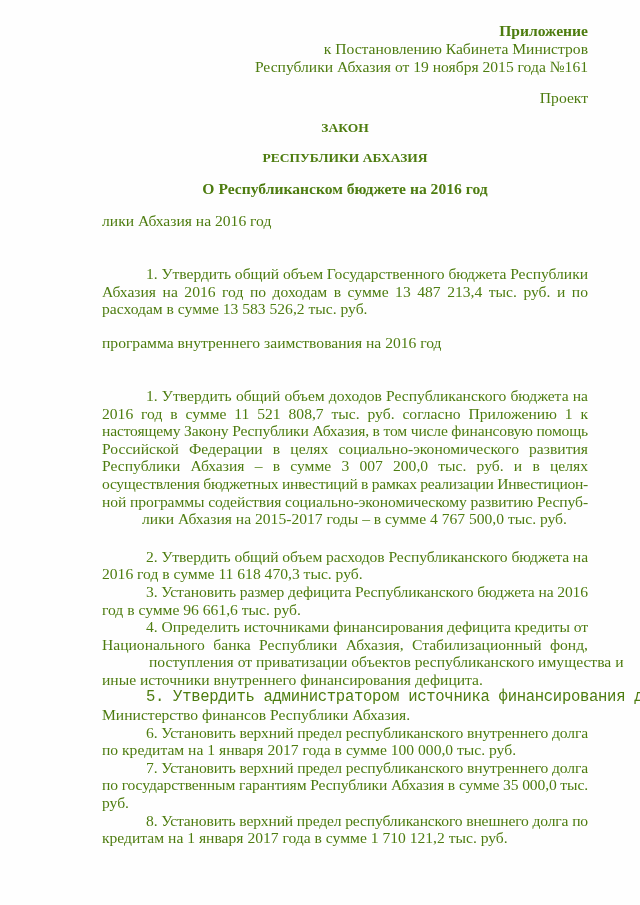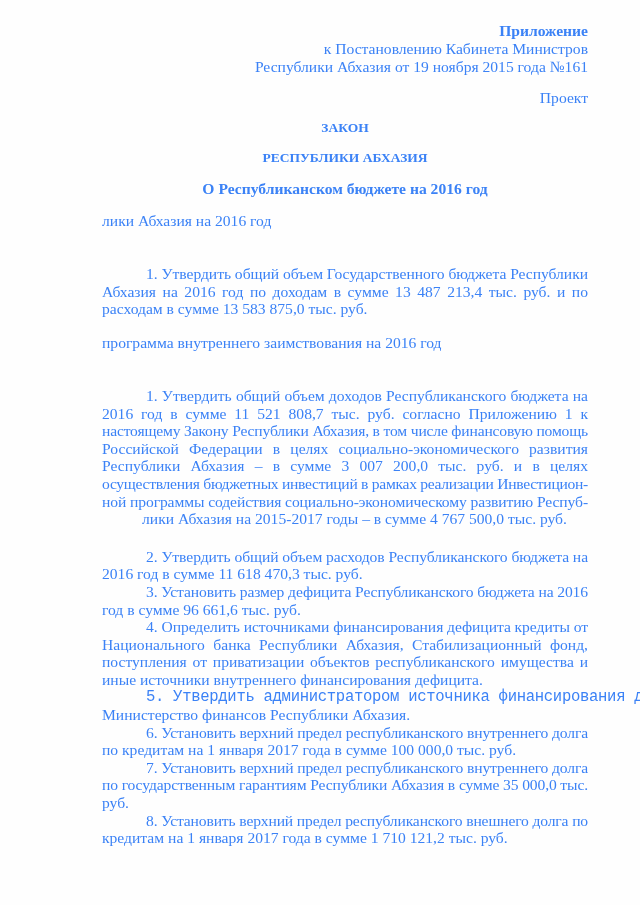--- a/index.html
+++ b/index.html
@@ -1,19 +1,19 @@
 <!DOCTYPE html>
 <html><head>
 <meta charset="utf-8">
 <style>
   html, body { margin: 0; padding: 0; background: #ffffff; }
   body { width: 640px; height: 905px; overflow: hidden; position: relative; }
   .page {
     position: absolute; left: 0; top: 0; width: 640px; height: 905px; background: #fefefe;
-    font-family: "Liberation Serif", "DejaVu Serif", serif; color: #3b82f6;
+    font-family: "Liberation Serif", "DejaVu Serif", serif; color: #4d7c0f;
   }
   .right-block {
     position: absolute; right: 52px; top: 22px; text-align: right;
     font-size: 15.6px; line-height: 18px;
   }
   .right-block .bold { font-weight: bold; }
   .project { position: absolute; right: 52px; top: 89px; font-size: 15.6px; line-height: 18px; }
   .center { position: absolute; left: 102px; width: 486px; text-align: center; font-weight: bold; }
   .zakon { top: 120px; font-size: 13.5px; line-height: 16px; }
   .resp { top: 150px; font-size: 13.5px; line-height: 16px; }
@@ -45,21 +45,21 @@
   <div class="center resp">РЕСПУБЛИКИ АБХАЗИЯ</div>
   <div class="center title">О Республиканском бюджете на 2016 год</div>
 
   <div class="para" style="top:212px;">
     <div class="line last" style="white-space: nowrap;">лики Абхазия на 2016 год</div>
   </div>
 
   <div class="para" style="top:265px;">
     <div class="line indent" style="white-space: nowrap; letter-spacing: -0.0359375px;">1. Утвердить общий объем Государственного бюджета Республики</div>
     <div class="line" style="white-space: nowrap;">Абхазия на 2016 год по доходам в сумме 13 487 213,4 тыс. руб. и по</div>
-    <div class="line last" style="white-space: nowrap;">расходам в сумме 13 583 875,0 тыс. руб.</div>
+    <div class="line last" style="white-space: nowrap;">расходам в сумме 13 583 526,2 тыс. руб.</div>
   </div>
 
   <div class="para" style="top:334px;">
     <div class="line last" style="white-space: nowrap;">программа внутреннего заимствования на 2016 год</div>
   </div>
 
   <div class="para" style="top:387px;">
     <div>
       <div class="line indent" style="white-space: nowrap;">1. Утвердить общий объем доходов Республиканского бюджета на</div>
       <div class="line" style="white-space: nowrap;">2016 год в сумме 11 521 808,7 тыс. руб. согласно Приложению 1 к</div>
@@ -74,21 +74,21 @@
       <div class="line indent" style="white-space: nowrap; letter-spacing: -0.0681352px; margin-top: 20px;">2. Утвердить общий объем расходов Республиканского бюджета на</div>
       <div class="line last" style="white-space: nowrap;">2016 год в сумме 11 618 470,3 тыс. руб.</div>
     </div>
     <div>
       <div class="line indent" style="white-space: nowrap; letter-spacing: -0.112147px;">3. Установить размер дефицита Республиканского бюджета на 2016</div>
       <div class="line last" style="white-space: nowrap;">год в сумме 96 661,6 тыс. руб.</div>
     </div>
     <div>
       <div class="line indent" style="white-space: nowrap; letter-spacing: -0.0572917px;">4. Определить источниками финансирования дефицита кредиты от</div>
       <div class="line" style="white-space: nowrap;">Национального банка Республики Абхазия, Стабилизационный фонд,</div>
-      <div class="line" style="white-space: nowrap;">поступления от приватизации объектов республиканского имущества и</div>
+      <div class="line" style="white-space: nowrap; margin-left: 47px;">поступления от приватизации объектов республиканского имущества и</div>
       <div class="line last" style="white-space: nowrap;">иные источники внутреннего финансирования дефицита.</div>
     </div>
     <div>
       <div class="line indent" style="white-space: nowrap; letter-spacing: -0.316784px; font-family: Liberation Mono, monospace;">5. Утвердить администратором источника финансирования дефицита</div>
       <div class="line last" style="white-space: nowrap;">Министерство финансов Республики Абхазия.</div>
     </div>
     <div>
       <div class="line indent" style="white-space: nowrap; letter-spacing: -0.127232px;">6. Установить верхний предел республиканского внутреннего долга</div>
       <div class="line last" style="white-space: nowrap;">по кредитам на 1 января 2017 года в сумме 100 000,0 тыс. руб.</div>
     </div>

